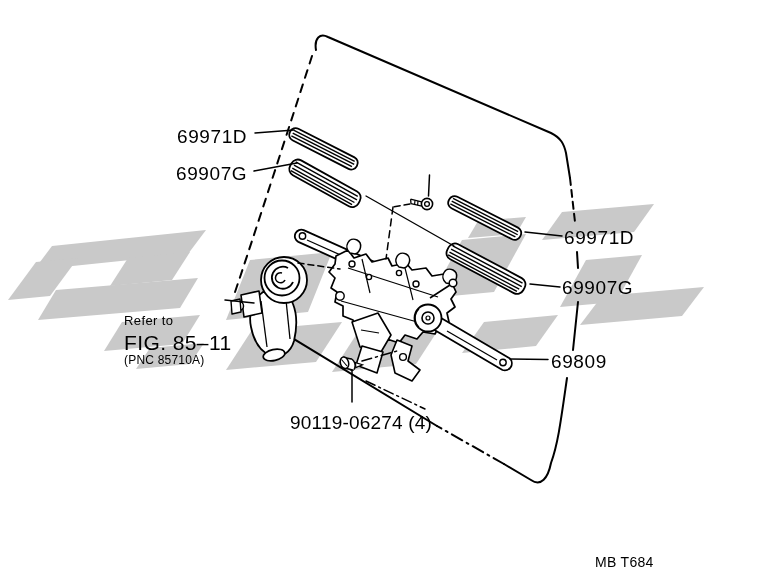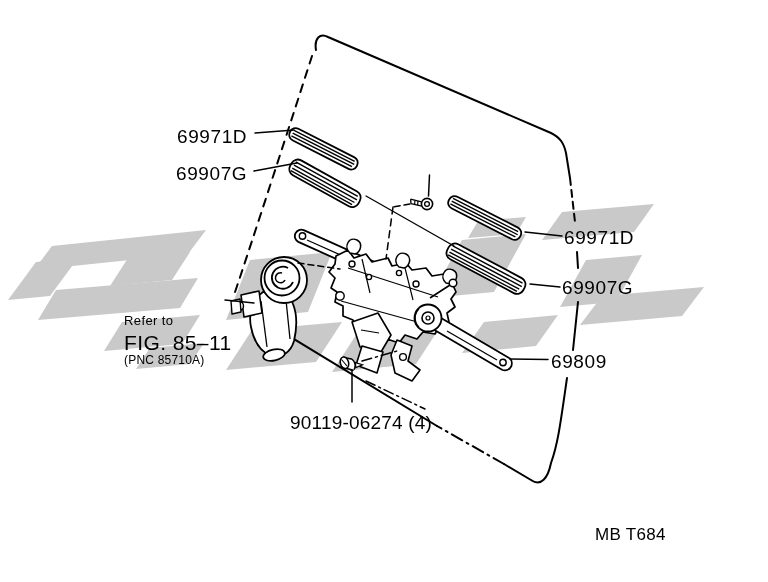--- a/index.html
+++ b/index.html
@@ -9,21 +9,21 @@
   }
   .stage svg{position:absolute;left:0;top:0;}
   .lbl{
     position:absolute;color:#000;font-weight:normal;white-space:nowrap;line-height:1;
     letter-spacing:0.6px;
   }
   .fs19{font-size:19px;}
   .fs18{font-size:13px;letter-spacing:0.4px;margin-top:32px;}
   .fs21{font-size:21px;letter-spacing:0.4px;}
   .fs14{font-size:12px;letter-spacing:0.2px;}
-  .fs17{font-size:17px;letter-spacing:0.3px;}
+  .fs17{font-size:14px;letter-spacing:0.3px;margin-top:29px;}
   .pl-69971d-left {left:177px;top:127px;}
   .pl-69907g-left {left:176px;top:164px;}
   .pl-90163       {left:371px;top:155px;letter-spacing:0.2px;}
   .pl-69971d-right{left:564px;top:228px;}
   .pl-69907g-right{left:562px;top:278px;}
   .pl-69809       {left:551px;top:352px;text-align:right;}
   .pl-90119       {left:290px;top:405px;letter-spacing:0.2px;margin-top:8px;}
   .refer-block{left:124px;top:282px;}
   .refer-block .l2{margin-top:5px;text-align:right;}
   .refer-block .l3{margin-top:1px;}

